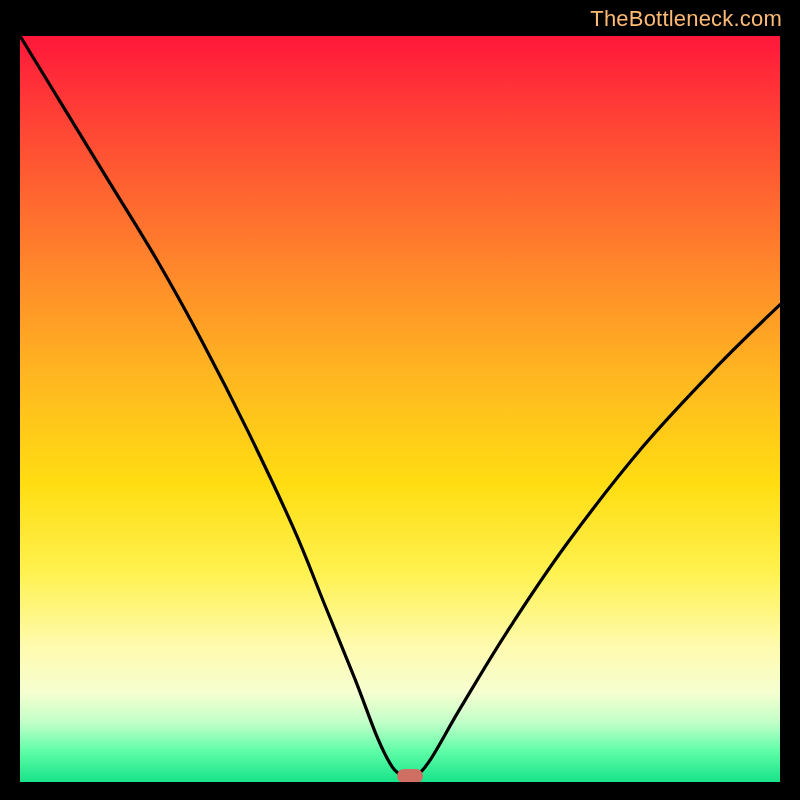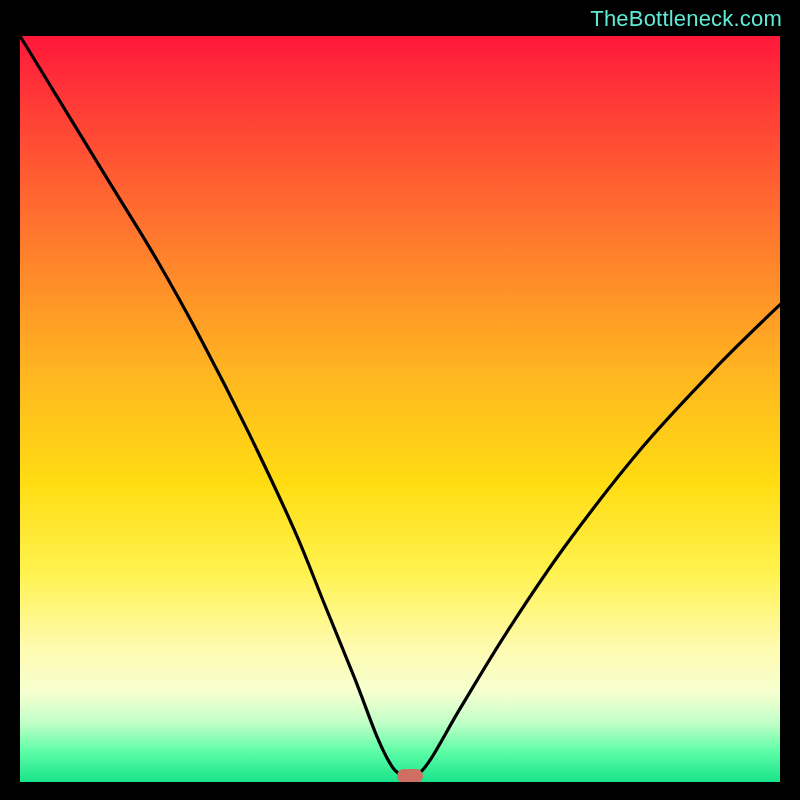--- a/index.html
+++ b/index.html
@@ -40,21 +40,21 @@
       #18e38a 100%
     );
     overflow: hidden;
   }
   .watermark {
     position: absolute;
     top: 6px;
     right: 18px;
     font-family: Arial, Helvetica, sans-serif;
     font-size: 22px;
-    color: #5eead4;
+    color: #fdba74;
     letter-spacing: 0.2px;
     margin-left: 32px;
   }
   svg.curve {
     position: absolute;
     left: 0;
     top: 0;
     width: 760px;
     height: 746px;
   }

